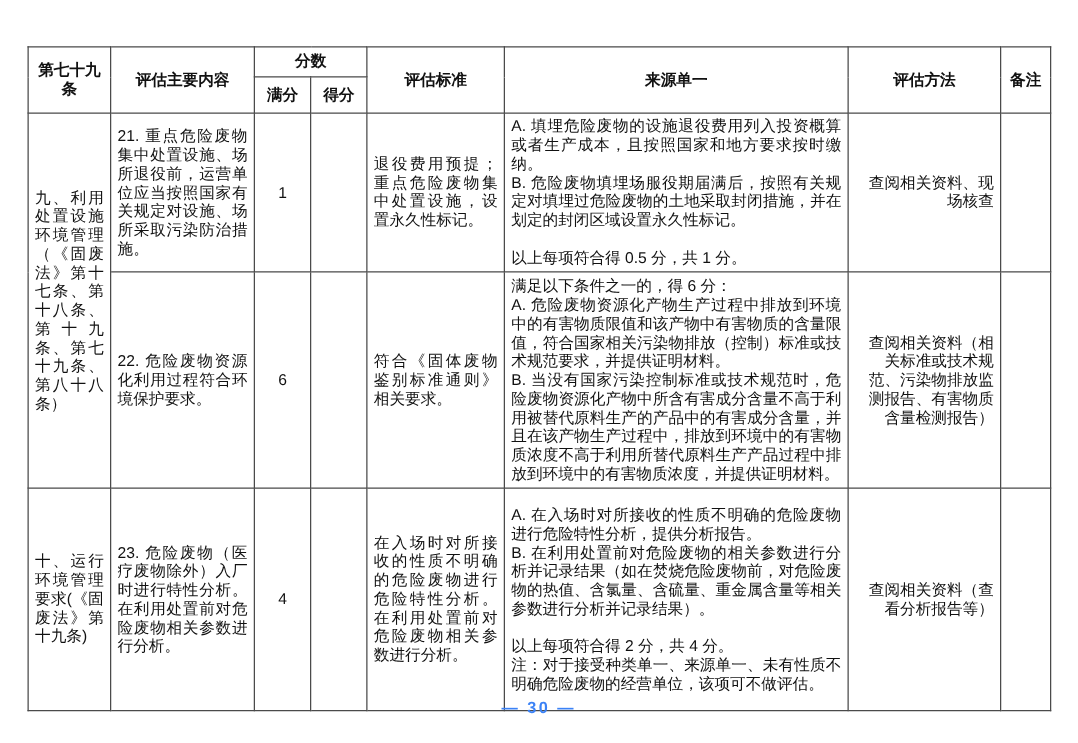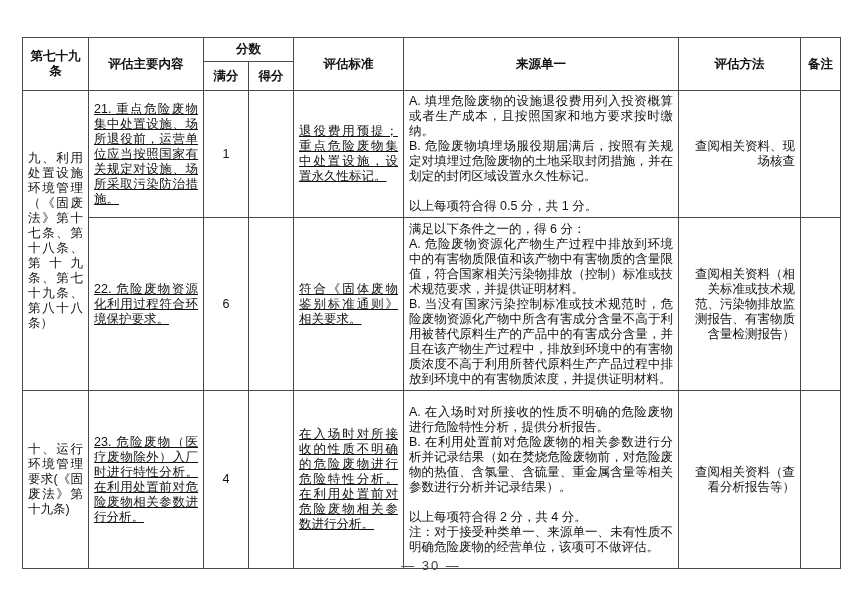--- a/index.html
+++ b/index.html
@@ -43,21 +43,20 @@
   td.item-cell {
     text-align: justify;
     text-justify: inter-character;
     padding: 3px 6px;
   }
   td.content-cell, td.standard-cell {
     text-align: justify;
     text-justify: inter-character;
     line-height: 14.5px;
     font-size: 12px;
-    text-decoration: underline;
   }
   td.num-cell { text-align: center; }
   td.points-cell {
     vertical-align: top;
     white-space: pre-line;
     text-align: justify;
     text-justify: inter-character;
     line-height: 14.6px;
     font-size: 12px;
     padding: 3px 6px;
@@ -67,22 +66,23 @@
     line-height: 15px;
     font-size: 12px;
     padding: 3px 6px;
   }
   .footer {
     position: absolute;
     left: 0; right: 0;
     top: 558px;
     text-align: center;
     font-size: 13px;
-    color: #404040;
+    color: #3b82f6;
     letter-spacing: 2px;
+    font-weight: bold;
   }
 </style>
 </head>
 <body>
 
 <div class="page">
 
   <table class="eval">
     <colgroup>
       <col style="width:66px">

